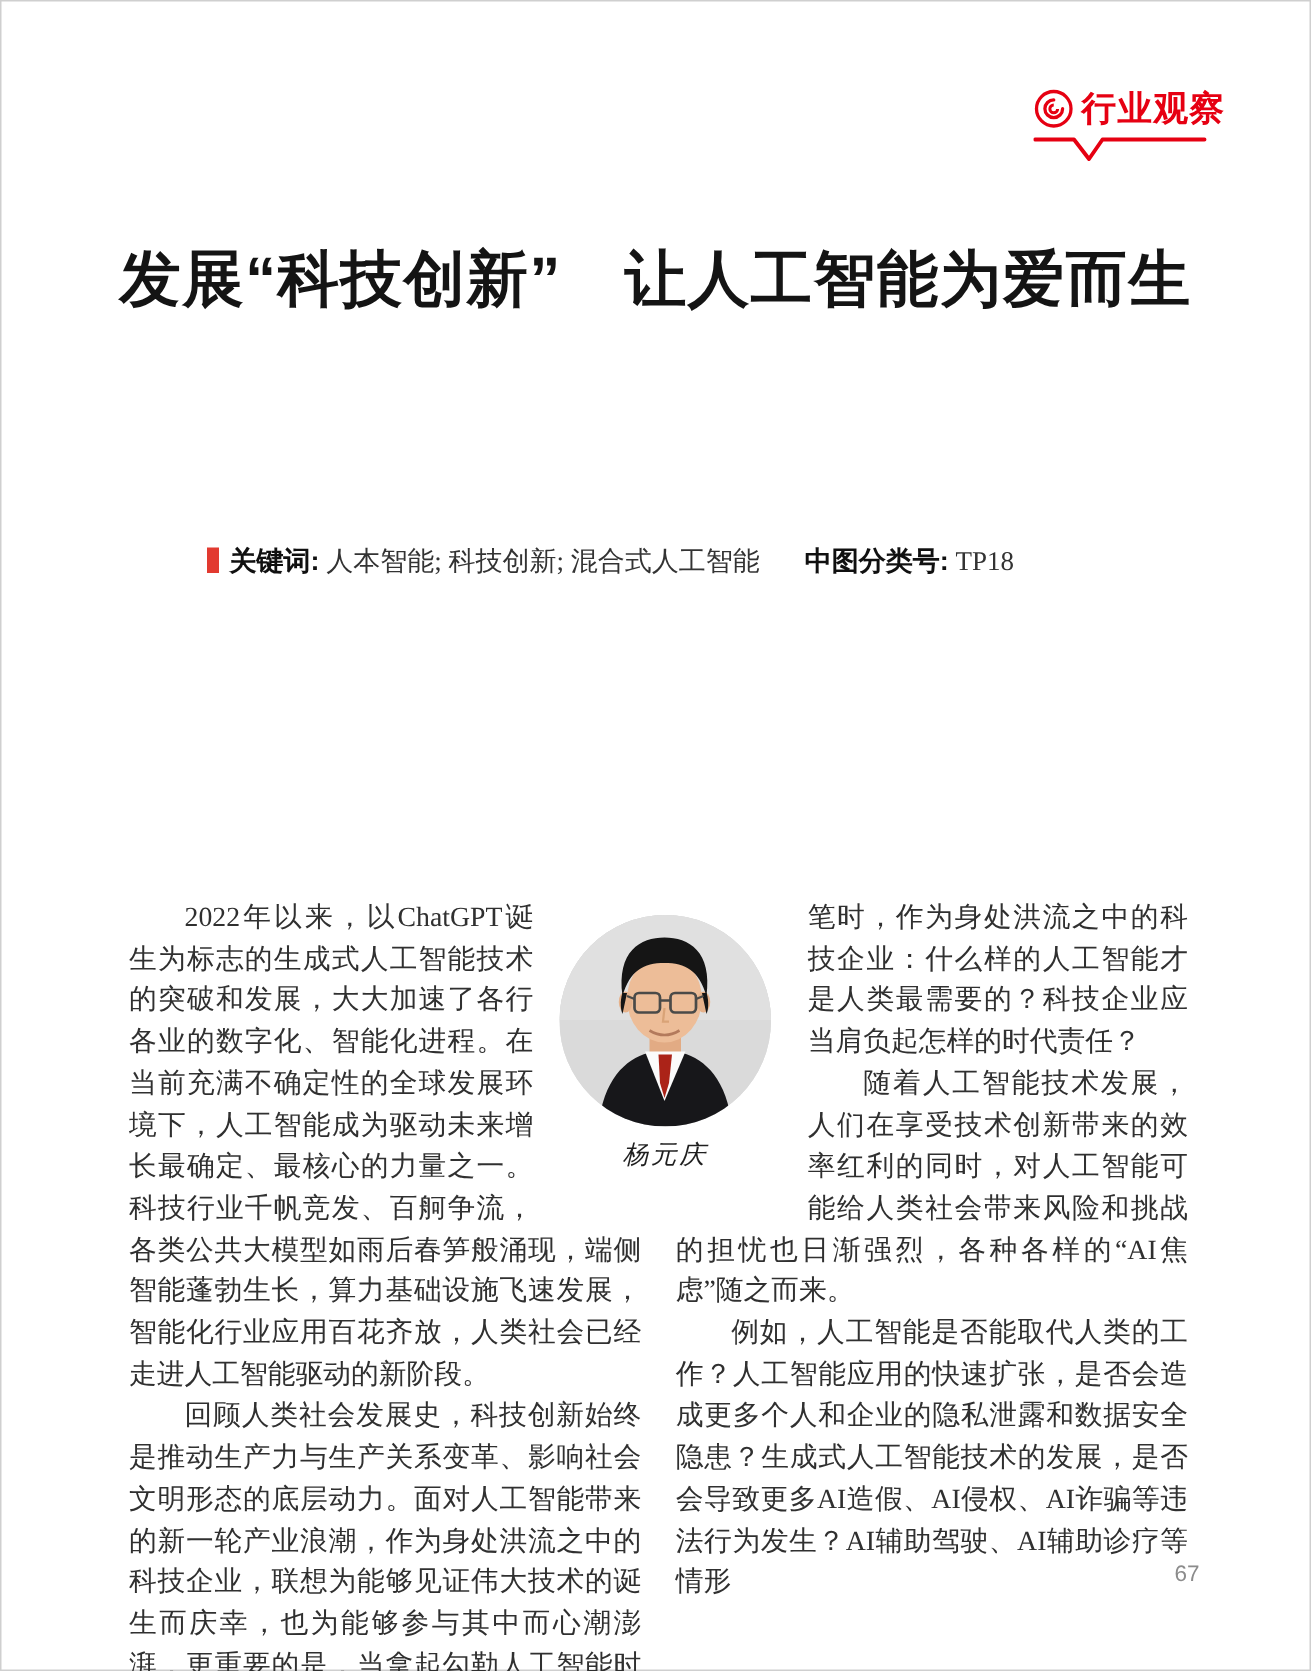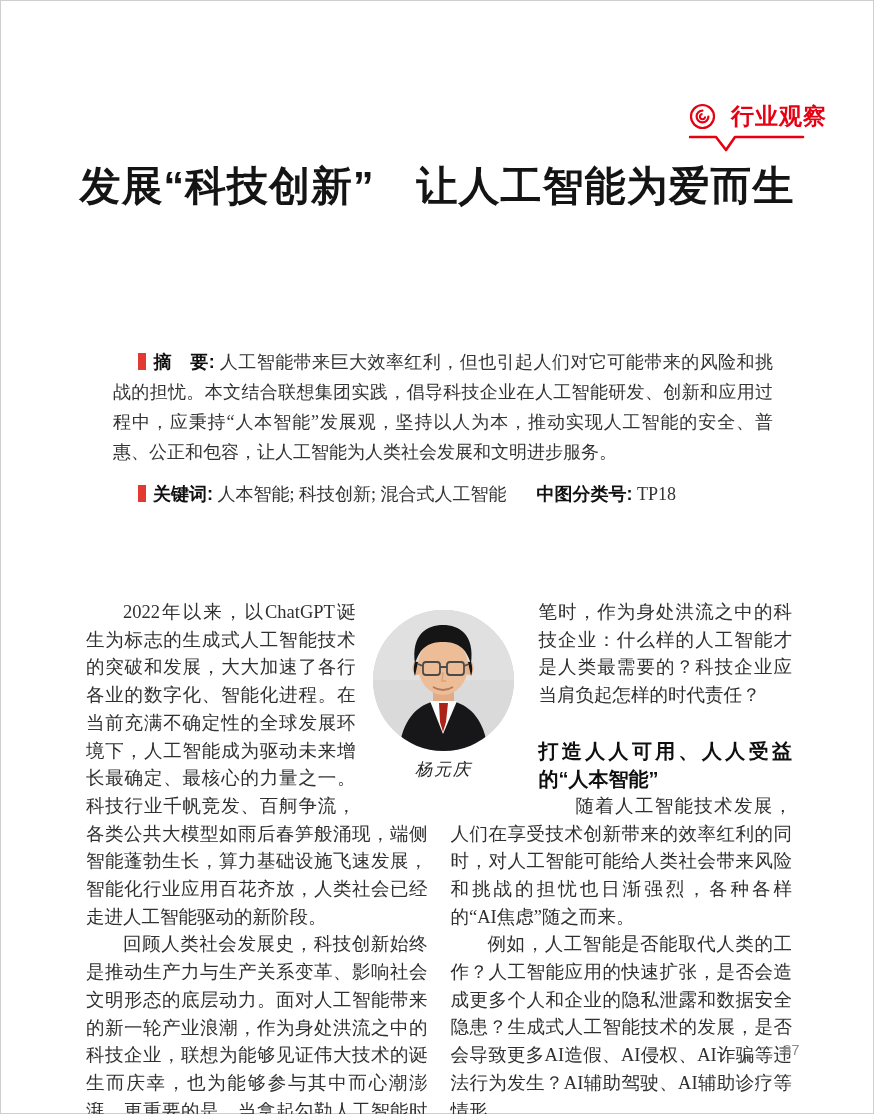--- a/index.html
+++ b/index.html
@@ -4,21 +4,21 @@
 <style>
   html,body{margin:0;padding:0;}
   body{
     width:874px;height:1114px;background:#ffffff;position:relative;overflow:hidden;
     font-family:"Liberation Serif",serif;color:#2e2e2e;
   }
   .page{position:absolute;inset:0;background:#fff;border:1px solid #cfcfcf;box-sizing:border-box;}
 
   
   .badge{position:absolute;top:56px;right:66px;width:118px;}
-  .badge-row{display:flex;align-items:center;gap:15px;margin-top:44px;}
+  .badge-row{display:flex;align-items:center;gap:5px;}
   .badge-text{color:#e60012;font-family:"Liberation Sans",sans-serif;font-weight:bold;
     font-size:23px;letter-spacing:1px;white-space:nowrap;}
   .badge-underline{display:block;margin-top:1px;}
 
   
   .title{position:absolute;top:158px;left:0;width:100%;text-align:center;
     font-family:"Liberation Sans",sans-serif;font-weight:bold;font-size:41px;
     color:#141414;letter-spacing:1px;}
   .byline{position:absolute;top:234px;left:0;width:100%;text-align:center;
     font-size:18px;color:#1b1b1b;}
@@ -70,34 +70,32 @@
       <svg width="116" height="20" viewBox="0 0 116 20">
         <polyline points="1,4 27,4 37,17 46,4 114,4" fill="none" stroke="#e60012" stroke-width="2.6" stroke-linejoin="round" stroke-linecap="round"></polyline>
       </svg>
     </span>
   </div>
 
   <div class="title">发展“科技创新”　让人工智能为爱而生</div>
 
 
   <div class="meta">
-    <p class="abstract"><span class="marker"></span><span class="meta-label">摘　要:</span> <span>人工智能带来巨大效率红利，但也引起人们对它可能带来的风险和挑战的担忧。本文结合联想集团实践，倡导科技企业在人工智能研发、创新和应用过程中，应秉持“人本智能”发展观，坚持以人为本，推动实现人工智能的安全、普惠、公正和包容，让人工智能为人类社会发展和文明进步服务。</span></p>
     <p class="keywords"><span class="marker"></span><span class="meta-label">关键词:</span> <span>人本智能; 科技创新; 混合式人工智能</span><span class="kw-clc meta-label">中图分类号:</span> <span>TP18</span></p>
   </div>
 
   <div class="columns">
     <div class="col">
       <div class="spacer-r"></div>
       <p>2022年以来，以ChatGPT诞生为标志的生成式人工智能技术的突破和发展，大大加速了各行各业的数字化、智能化进程。在当前充满不确定性的全球发展环境下，人工智能成为驱动未来增长最确定、最核心的力量之一。科技行业千帆竞发、百舸争流，各类公共大模型如雨后春笋般涌现，端侧智能蓬勃生长，算力基础设施飞速发展，智能化行业应用百花齐放，人类社会已经走进人工智能驱动的新阶段。</p>
       <p>回顾人类社会发展史，科技创新始终是推动生产力与生产关系变革、影响社会文明形态的底层动力。面对人工智能带来的新一轮产业浪潮，作为身处洪流之中的科技企业，联想为能够见证伟大技术的诞生而庆幸，也为能够参与其中而心潮澎湃，更重要的是，当拿起勾勒人工智能时代人类文明的画</p>
     </div>
     <div class="col">
       <div class="spacer-l"></div>
       <p class="no-indent">笔时，作为身处洪流之中的科技企业：什么样的人工智能才是人类最需要的？科技企业应当肩负起怎样的时代责任？</p>
-      <h3 class="sec-heading">打造人人可用、人人受益的“人本智能”</h3>
       <p>随着人工智能技术发展，人们在享受技术创新带来的效率红利的同时，对人工智能可能给人类社会带来风险和挑战的担忧也日渐强烈，各种各样的“AI焦虑”随之而来。</p>
       <p>例如，人工智能是否能取代人类的工作？人工智能应用的快速扩张，是否会造成更多个人和企业的隐私泄露和数据安全隐患？生成式人工智能技术的发展，是否会导致更多AI造假、AI侵权、AI诈骗等违法行为发生？AI辅助驾驶、AI辅助诊疗等情形</p>
     </div>
   </div>
 
   <div class="photo">
     <div class="photo-circle">
       <svg width="141" height="141" viewBox="0 0 141 141">
         <rect width="141" height="141" fill="#dadada"></rect>
         <rect width="141" height="70" fill="#e0e0e0"></rect>

